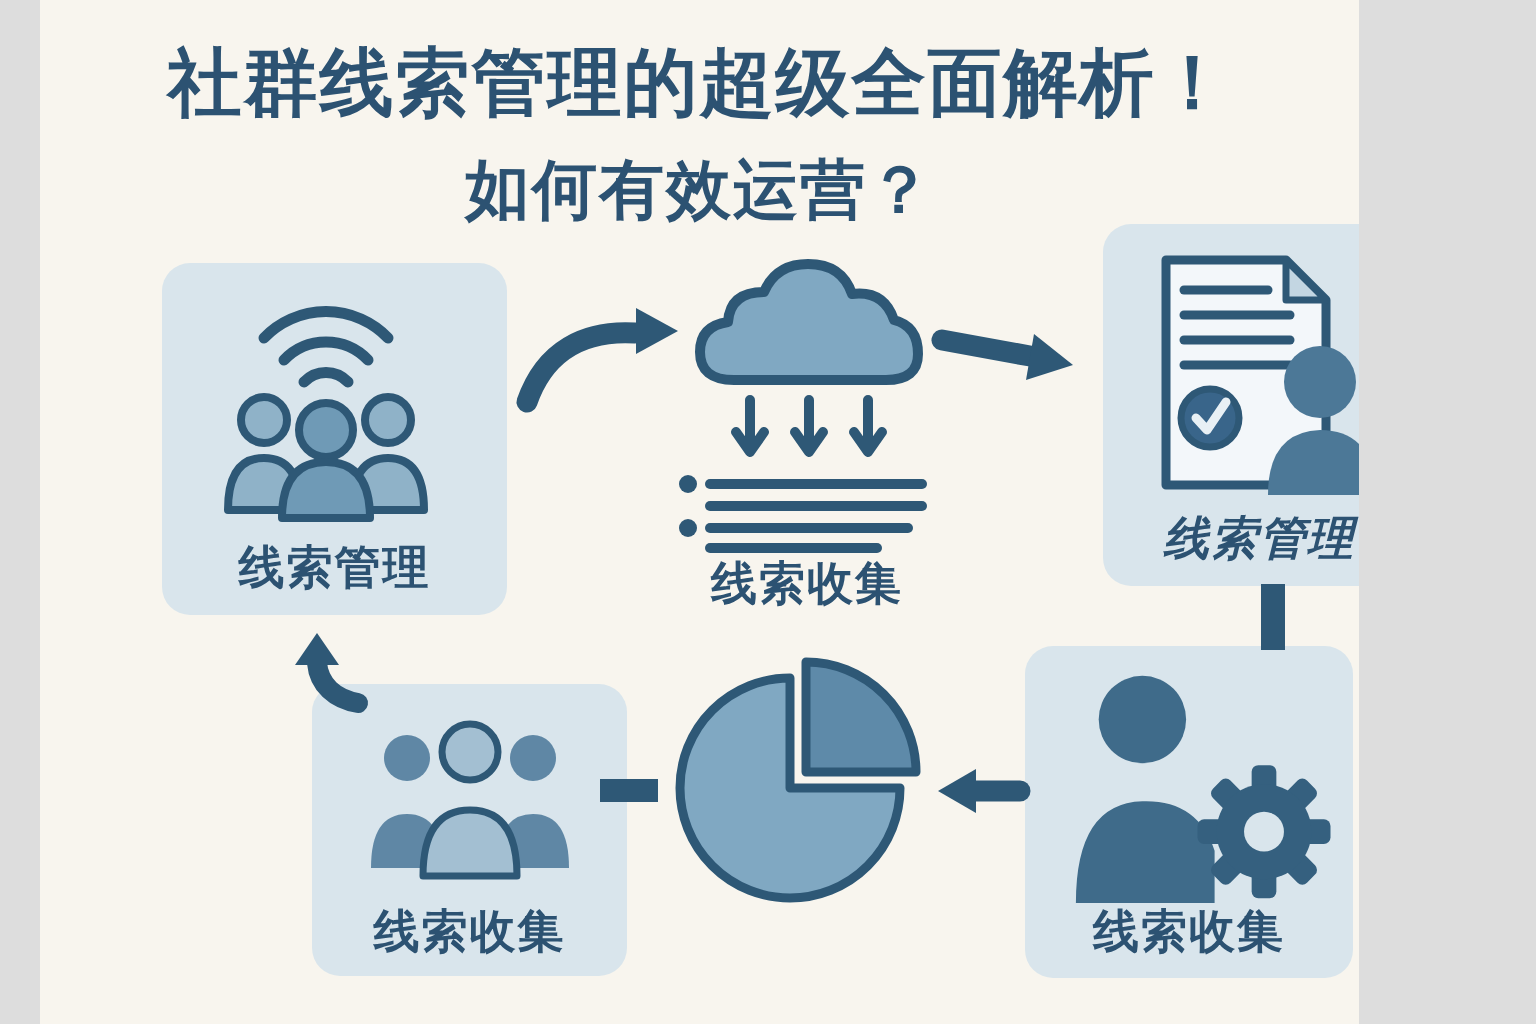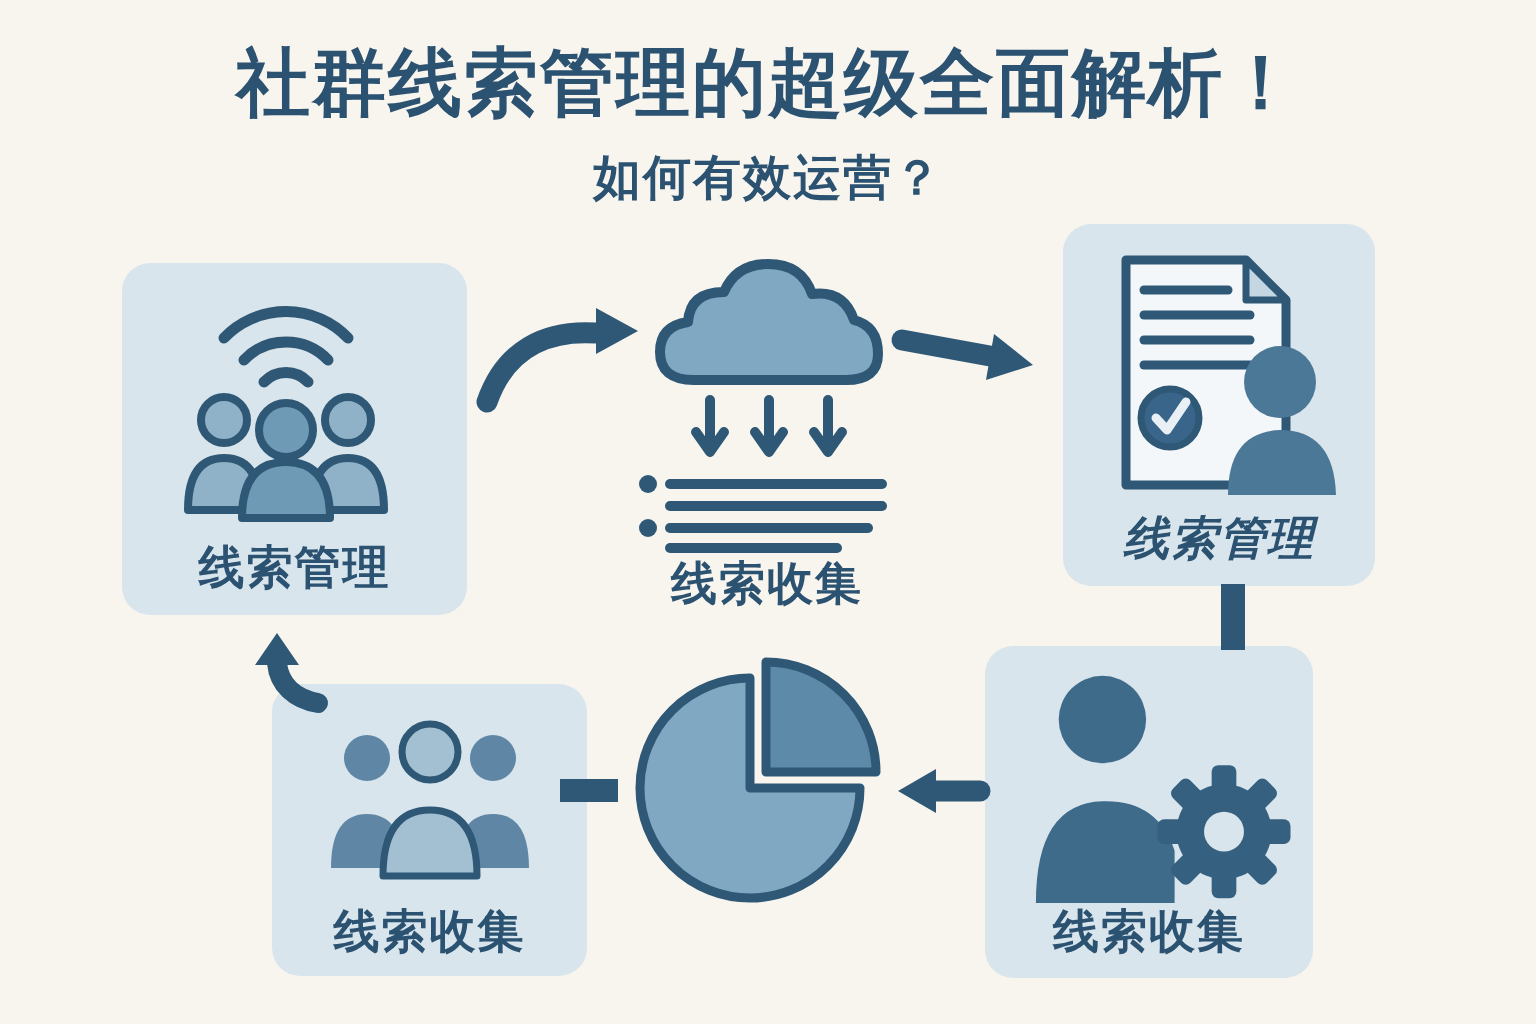--- a/index.html
+++ b/index.html
@@ -4,25 +4,25 @@
 <style>
   :root{
     --background:#f8f5ee; --card:#d9e5ec; --dark:#2e5876; --title:#2c5272;
     --medium:#80a8c2; --slice:#5e8aa9; --paper:#f3f7fa; --person:#4c7897;
     --person-dark:#3f6b8a; --gear:#35607f; --side-figure:#5f87a5;
     --light-figure:#a3bfd2; --figure-outline-fill:#8fb2c8; --center-figure:#6f9ab6;
     --fold:#c3d6e2; --check-mark:#e8f0f5; --check-circle:#39658a;
   }
   *{box-sizing:border-box;margin:0;padding:0;}
   body{font-family:"DejaVu Sans","Liberation Sans",sans-serif;background:#ddd;}
-  #canvas{position:relative;width:1536px;height:1024px;background:var(--background);overflow:hidden;}
+  #canvas{position:relative;width:1319px;height:1024px;background:var(--background);overflow:hidden;margin-left:40px;}
   .title{position:absolute;top:34px;left:0;width:100%;text-align:center;
          font-size:74px;font-weight:900;color:var(--title);letter-spacing:2px;}
   .subtitle{position:absolute;top:146px;left:0;width:100%;text-align:center;
-         font-size:48px;font-weight:900;color:var(--title);letter-spacing:2px;}
+         font-size:65px;font-weight:900;color:var(--title);letter-spacing:2px;}
   .card{position:absolute;background:var(--card);border-radius:28px;}
   #card-community{left:122px;top:263px;width:345px;height:352px;}
   #card-management{left:1063px;top:224px;width:312px;height:362px;}
   #card-followup{left:985px;top:646px;width:328px;height:332px;}
   #card-collection2{left:272px;top:684px;width:315px;height:292px;}
   .node-label{position:absolute;text-align:center;font-size:46px;font-weight:800;color:var(--title);letter-spacing:2px;}
   #label-community{left:122px;top:537px;width:345px;}
   #label-cloud{left:607px;top:553px;width:320px;}
   #label-management{left:1063px;top:508px;width:312px;font-style:italic;}
   #label-followup{left:985px;top:901px;width:328px;}

